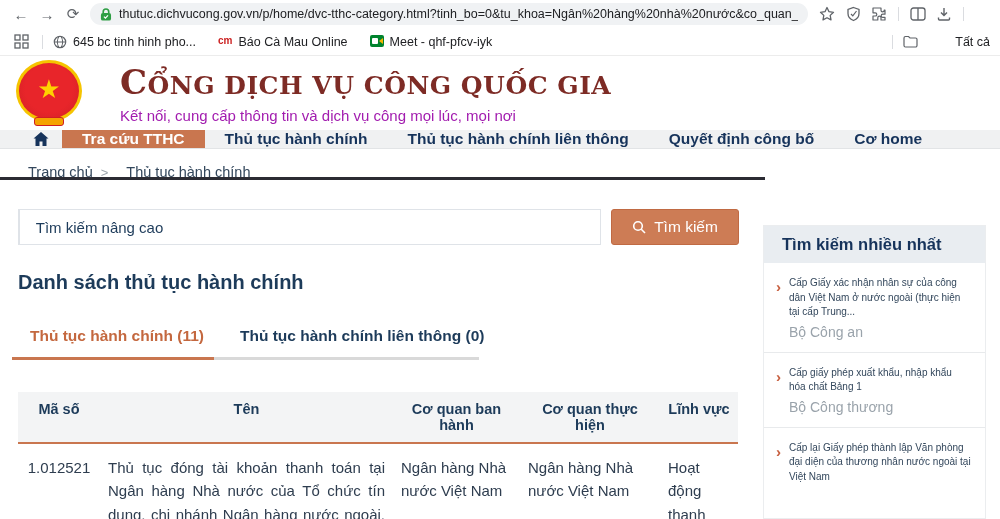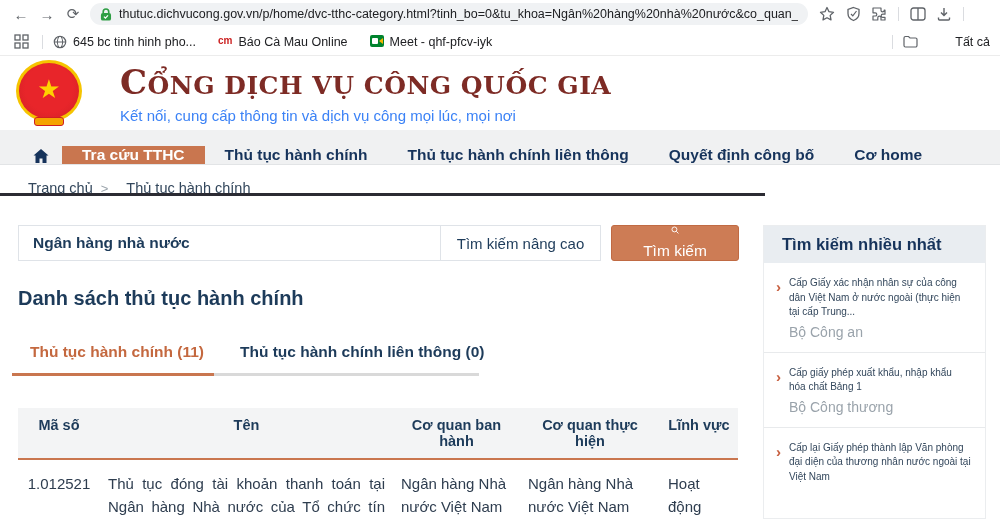--- a/index.html
+++ b/index.html
@@ -37,45 +37,45 @@
   .emblem .circle { position:absolute; left:6px; top:0; width:66px; height:62px; border-radius:50%;
     background:radial-gradient(circle at 50% 45%, #e8252a 55%, #cf1f24 100%);
     border:3px solid #f5c400; display:flex; align-items:center; justify-content:center; }
   .emblem .star { color:#ffd200; font-size:26px; line-height:1; margin-top:-4px; }
   .emblem .gear { position:absolute; left:24px; bottom:0; width:30px; height:9px; background:#f5a300;
     border-radius:3px; border:1px solid #cf1f24; }
   .brand { margin-left:26px; }
   .brand-title { font-family:"DejaVu Serif","Liberation Serif",serif; font-size:25px; font-weight:bold;
     color:#7d2b25; letter-spacing:.5px; }
   .brand-title::first-letter { font-size:34px; }
-  .brand-sub { font-size:15px; color:#3b82f6; margin-top:5px; }
-
-  
-  .mainnav { height:35px; background:#f0f1f2; display:flex; align-items:flex-end; padding-left:20px;
+  .brand-sub { font-size:15px; color:#a21caf; margin-top:5px; }
+
+  
+  .mainnav { height:19px; background:#f0f1f2; display:flex; align-items:center; padding-left:20px;
     border-bottom:1px solid #e2e4e6; }
   .home-btn { display:flex; align-items:center; padding:0 12px; cursor:pointer; }
   .nav-item { display:flex; align-items:center; padding:0 20px; font-size:15.5px; font-weight:600;
     color:#16335b; cursor:pointer; white-space:nowrap; }
   .nav-item.active { background:#c9764f; color:#fff; }
 
   
   .content { position:relative; padding:0 0 0 18px; }
   .breadcrumb { padding-top:15px; font-size:14.5px; color:#33475c; display:flex; gap:8px; align-items:center; }
   .breadcrumb .bsep { color:#9aa3ab; font-size:13px; }
   .breadcrumb a { color:#33475c; text-decoration:none; cursor:pointer;margin-left:10px; }
 
   .search-row { position:absolute; top:60px; left:18px; display:flex; }
   .search-box { width:583px; height:36px; border:1px solid #dfe3e8; background:#fff; display:flex; }
   .search-input { flex:1; border:none; outline:none; font-size:15.5px; font-weight:600; color:#1d3b5a;
     padding:0 14px; font-family:inherit; background:transparent; }
   .adv-link { flex:0 0 160px; border-left:1px solid #dfe3e8; display:flex; align-items:center;
     justify-content:center; font-size:15px; color:#1d3b5a; cursor:pointer; white-space:nowrap; }
   .search-btn { width:128px; height:36px; margin-left:10px; background:#cd7c55; border:1px solid #c06a43;
     border-radius:3px; color:#fff; font-size:15.5px; display:flex; align-items:center; justify-content:center;
-    gap:8px; cursor:pointer; font-family:inherit;flex-direction:column; }
+    gap:8px; cursor:pointer; font-family:inherit; }
 
   .section-heading { position:absolute; top:122px; left:18px; font-size:20px; font-weight:600; color:#1d3b5a; }
 
   .tabs { position:absolute; top:168px; left:12px; width:467px; }
   .tab-row { display:flex; }
   .tab { padding:10px 18px 12px 18px; font-size:15.5px; font-weight:700; color:#1d3b5a;
     cursor:pointer; white-space:nowrap; }
   .tab.active { color:#c4683f; }
   .tab-underline { display:flex; height:3px; }
   .tab-underline .seg-orange { width:202px; background:#c9764f; }
@@ -219,21 +219,20 @@
 
   <div class="content">
     <div class="breadcrumb">
       <a>Trang chủ</a>
       <span class="bsep">&gt;</span>
       <a>Thủ tục hành chính</a>
     </div>
 
     <div class="search-row">
       <div class="search-box">
-        <input class="search-input" type="text" value="Ngân hàng nhà nước" style="">
         <div class="adv-link">Tìm kiếm nâng cao</div>
       </div>
       <button class="search-btn">
         <svg width="14" height="14" viewBox="0 0 14 14">
             <circle cx="6" cy="6" r="4.3" fill="none" stroke="#fff" stroke-width="1.6"></circle>
             <line x1="9.3" y1="9.3" x2="13" y2="13" stroke="#fff" stroke-width="1.6"></line>
           </svg>
         <span>Tìm kiếm</span>
       </button>
     </div>

